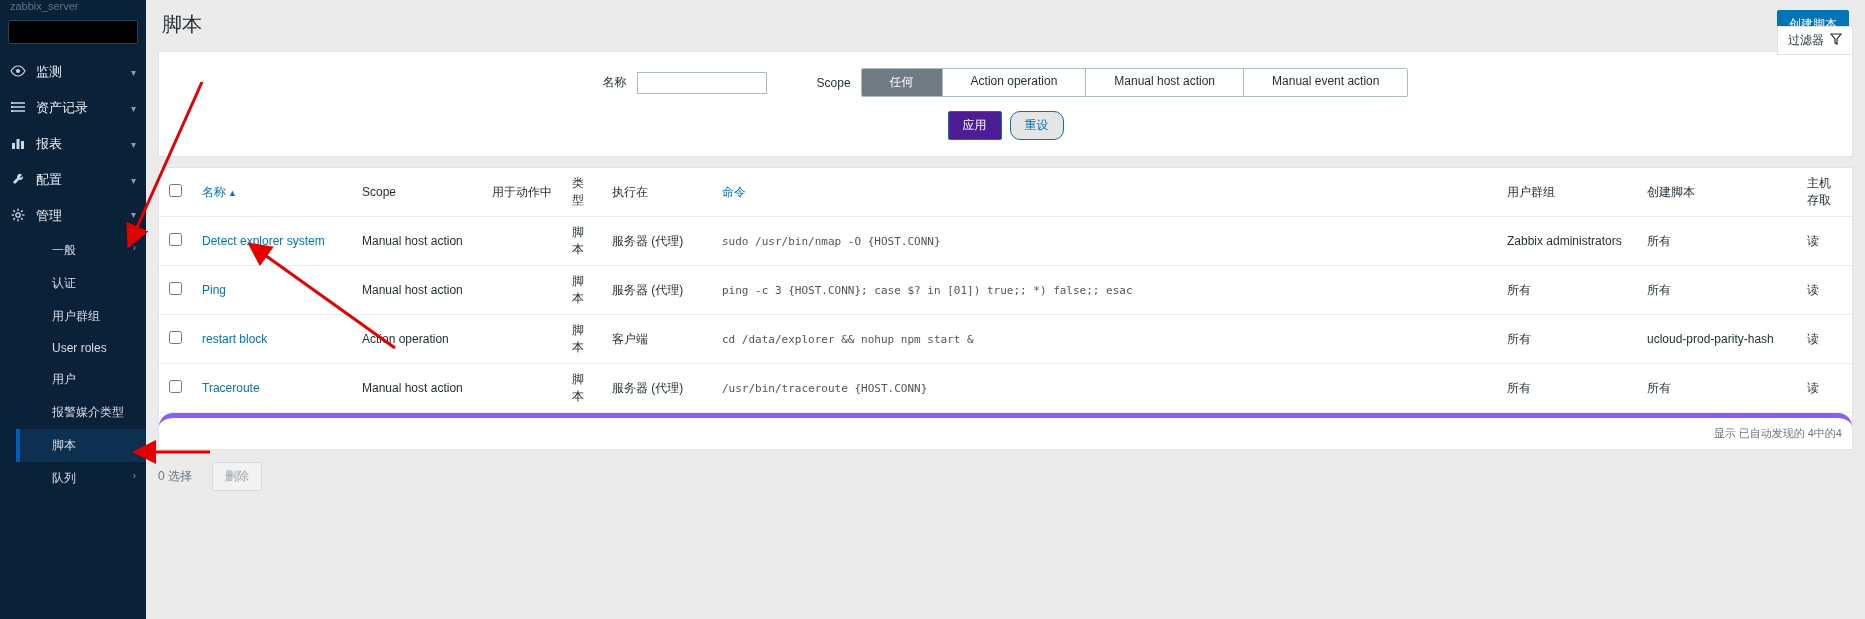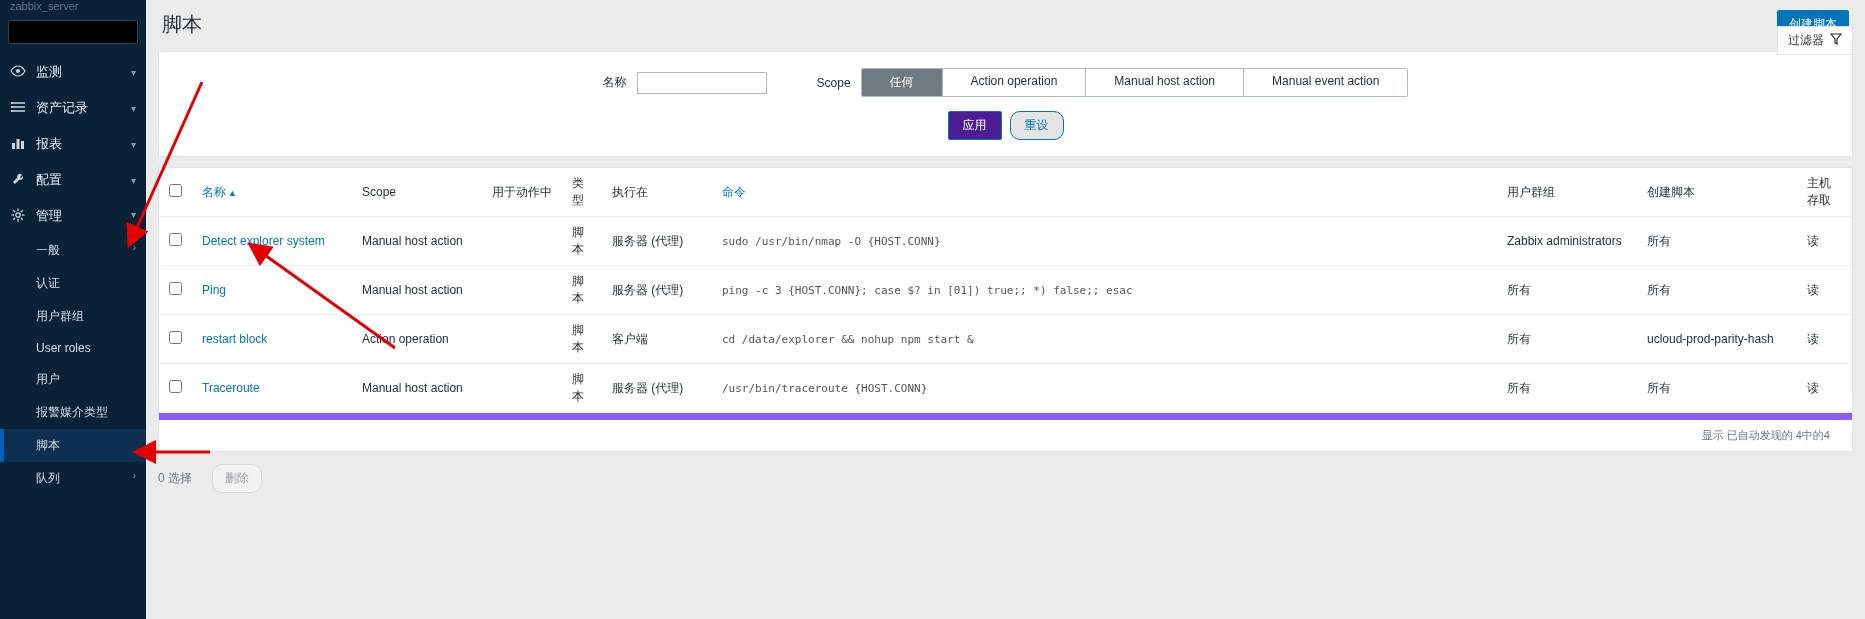--- a/index.html
+++ b/index.html
@@ -16,21 +16,21 @@
 .search-wrap { padding: 0 8px 10px; }
 .search-box { display: flex; align-items: center; background: #000; border: 1px solid #2a3f54; border-radius: 2px; height: 24px; padding: 0 6px; }
 .search-box input { flex: 1; background: transparent; border: none; color: #fff; outline: none; font-size: 12px; }
 .search-box .icon { color: #8a98a7; font-size: 13px; }
 .nav-item { display: flex; align-items: center; padding: 9px 10px; color: #e7edf3; cursor: pointer; gap: 10px; position: relative; }
 .nav-item .icon { width: 16px; text-align: center; font-size: 14px; color: #cdd8e2; }
 .nav-item .label { flex: 1; font-size: 13px; }
 .nav-item .caret { color: #8a98a7; font-size: 10px; }
 .nav-item.expanded .caret { transform: rotate(180deg); }
 .subnav { padding-left: 0; }
-.subnav .sub-item { display: flex; align-items: flex-start; padding: 8px 10px 8px 36px; color: #d6dee6; cursor: pointer; position: relative; font-size: 12px; }
+.subnav .sub-item { display: flex; align-items: flex-start; padding: 8px 10px 8px 36px; color: #d6dee6; cursor: pointer; position: relative; font-size: 12px; margin-left: 16px; }
 .subnav .sub-item .sub-caret { margin-left: auto; color: #8a98a7; font-size: 10px; }
 .subnav .sub-item.active { background: #0e3050; }
 .subnav .sub-item.active::before { content: ""; position: absolute; left: 0; top: 0; bottom: 0; width: 4px; background: #005fb8; }
 
 
 .main { flex: 1; display: flex; flex-direction: column; background: #ebebeb; }
 .page-header { display: flex; align-items: center; padding: 10px 16px 12px; }
 .page-title { font-size: 20px; color: #1f2c33; font-weight: normal; }
 .create-btn { margin-left: auto; background: #0275b8; color: #fff; border: none; padding: 6px 12px; font-size: 12px; cursor: pointer; border-radius: 2px; }
 
@@ -53,24 +53,24 @@
 .table-wrap { margin: 10px 12px 0; background: #fff; border: 1px solid #dfe4e7; }
 table { width: 100%; border-collapse: collapse; }
 th, td { text-align: left; padding: 7px 10px; border-bottom: 1px solid #ebeef0; font-size: 12px; vertical-align: middle; }
 th { color: #1f2c33; font-weight: normal; background: #fff; }
 th.sortable { color: #0275b8; cursor: pointer; }
 th.sortable .sort-caret { font-size: 9px; color: #0275b8; margin-left: 2px; }
 td.link a { color: #0275b8; text-decoration: none; }
 td .mono, .mono { font-family: Menlo, Consolas, monospace; font-size: 11px; color: #555; }
 .chk { width: 26px; }
 .chk input { cursor: pointer; }
-.table-footer { text-align: right; padding: 8px 22px; color: #6a7680; font-size: 11px; border-top: 7px solid #8b5cf6; }
+.table-footer { text-align: right; padding: 8px 10px; color: #6a7680; font-size: 11px; border-top: 5px solid #8b5cf6; border-radius: 14px; }
 
 .bulk-bar { margin: 12px; display: flex; align-items: center; gap: 20px; color: #6a7680; }
-.bulk-bar .del-btn { background: #f2f2f2; border: 1px solid #d6dbde; color: #9aa3aa; padding: 5px 12px; cursor: not-allowed; border-radius: 10px; font-size: 12px; }
+.bulk-bar .del-btn { background: #f2f2f2; border: 1px solid #d6dbde; color: #9aa3aa; padding: 5px 12px; cursor: not-allowed; border-radius: 1px; font-size: 12px; }
 
 
 .arrow { position: absolute; pointer-events: none; }
 
 .col-name { width: 160px; }
 .col-scope { width: 130px; }
 .col-used { width: 80px; }
 .col-type { width: 40px; }
 .col-exec { width: 110px; }
 .col-cmd {}

